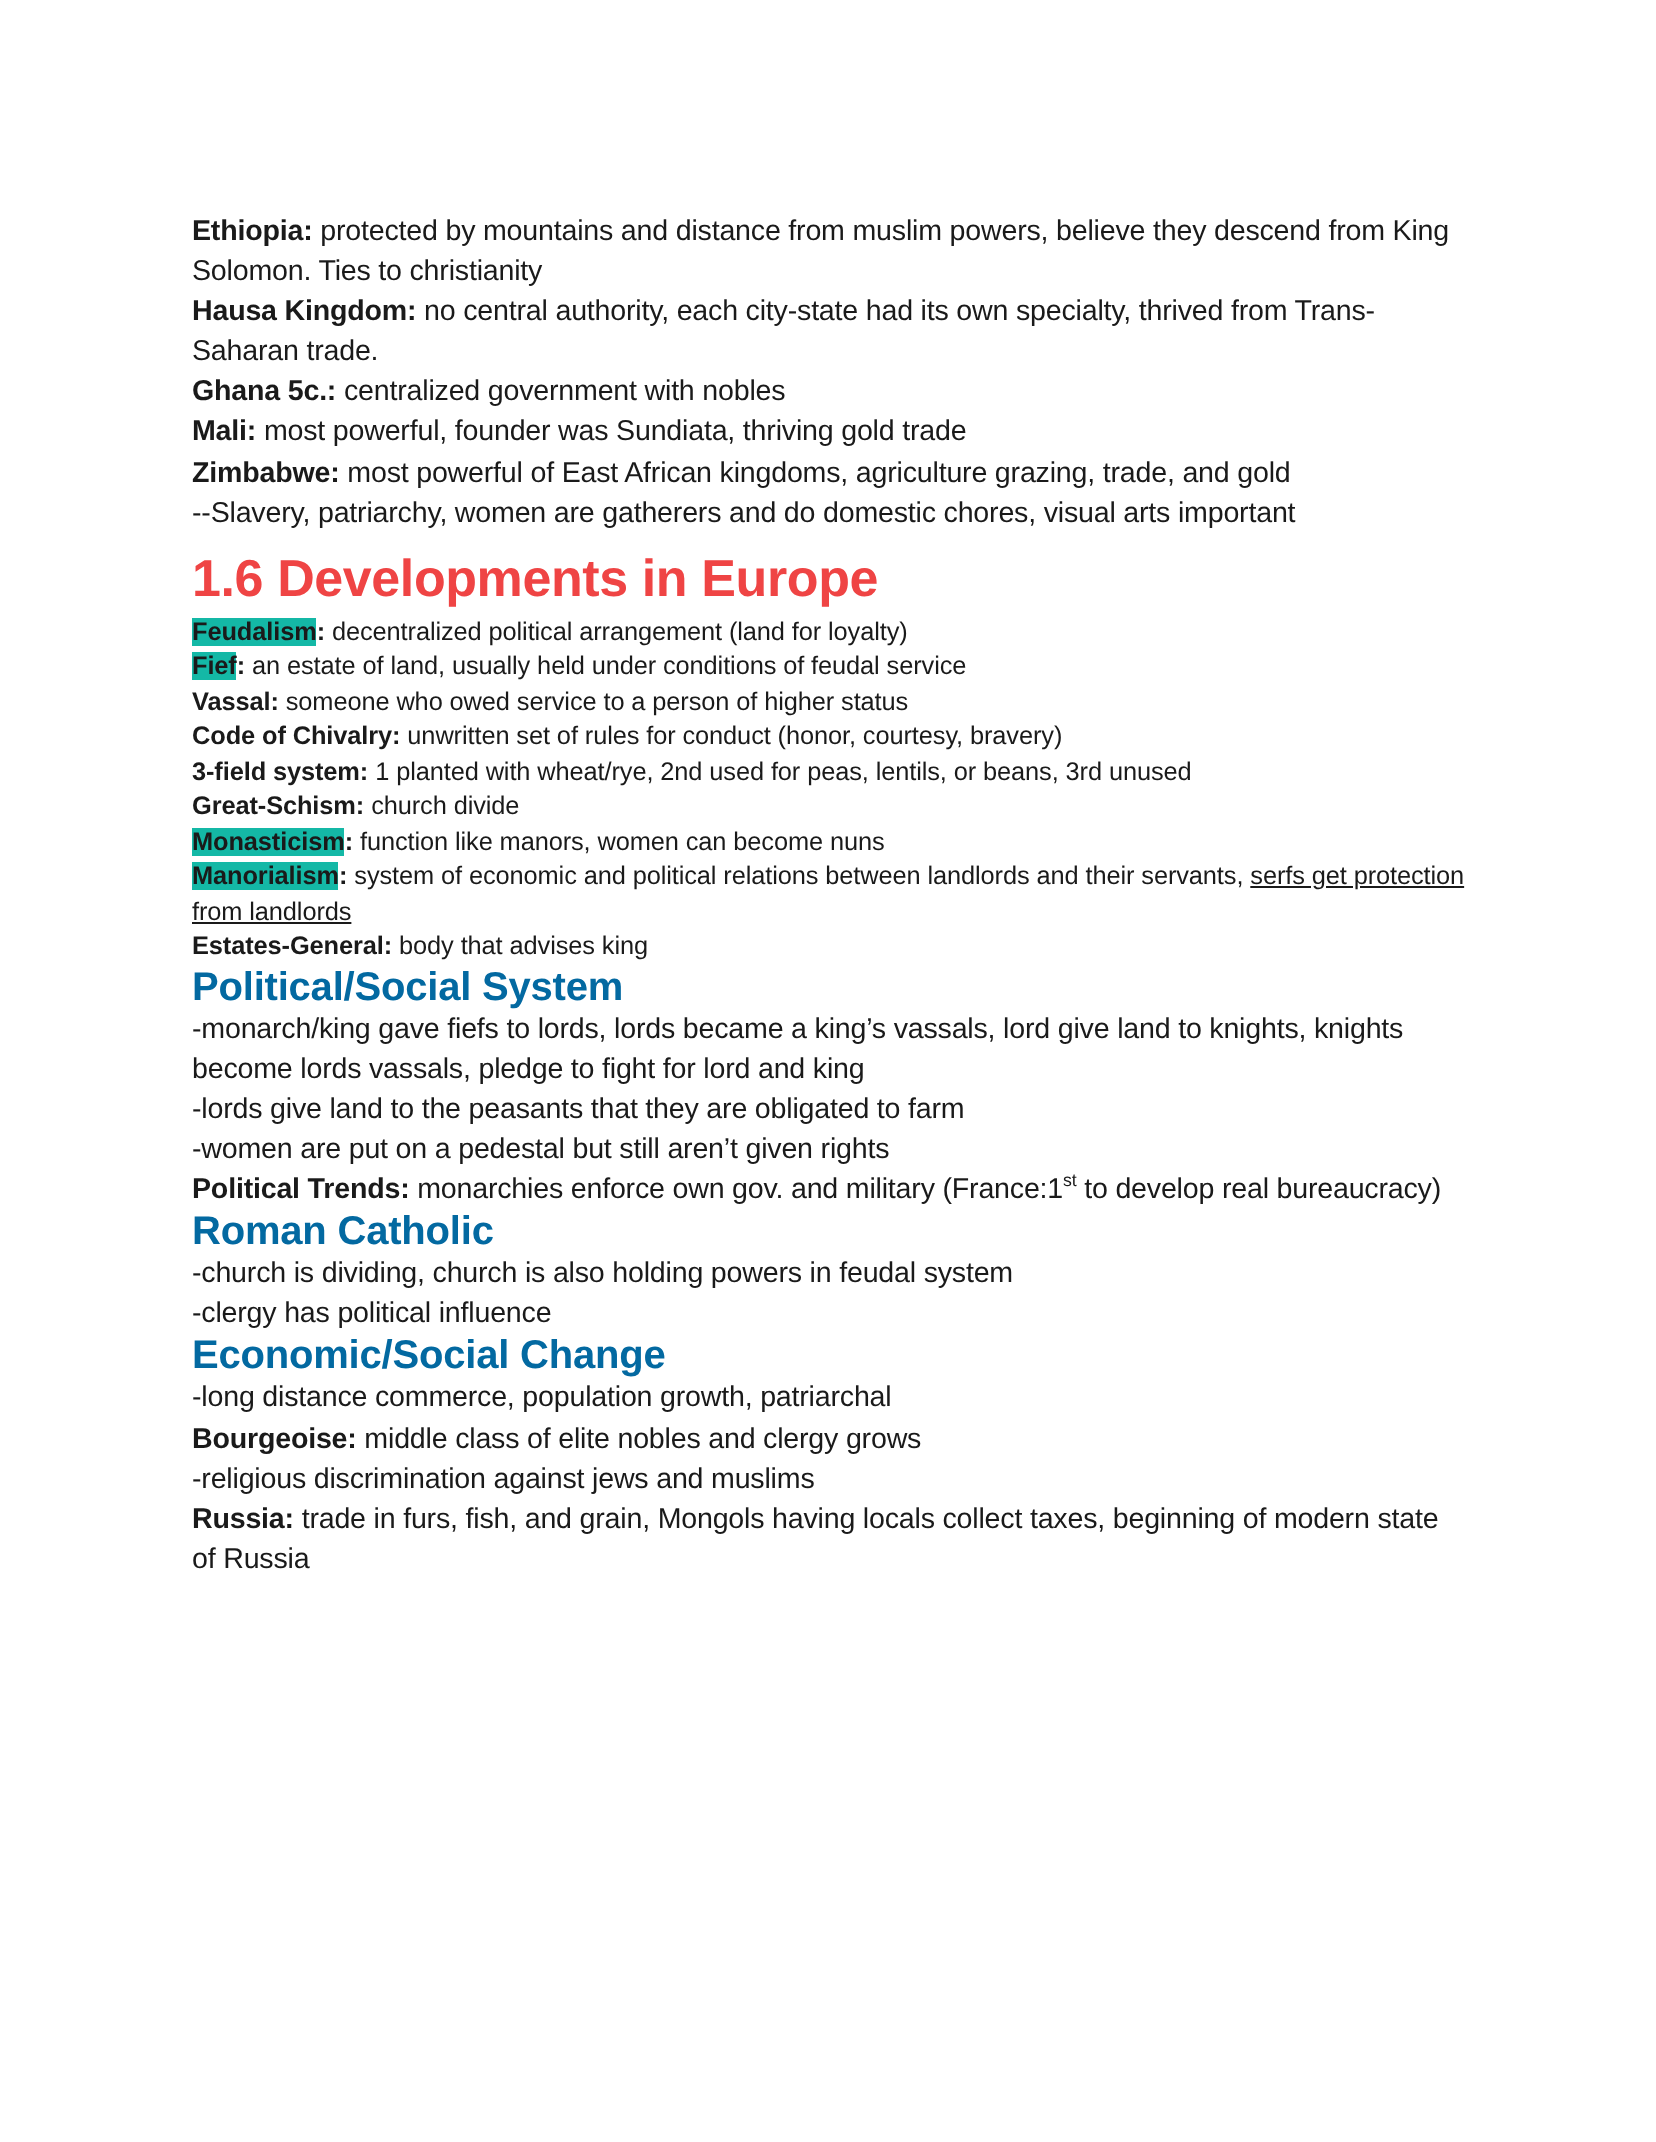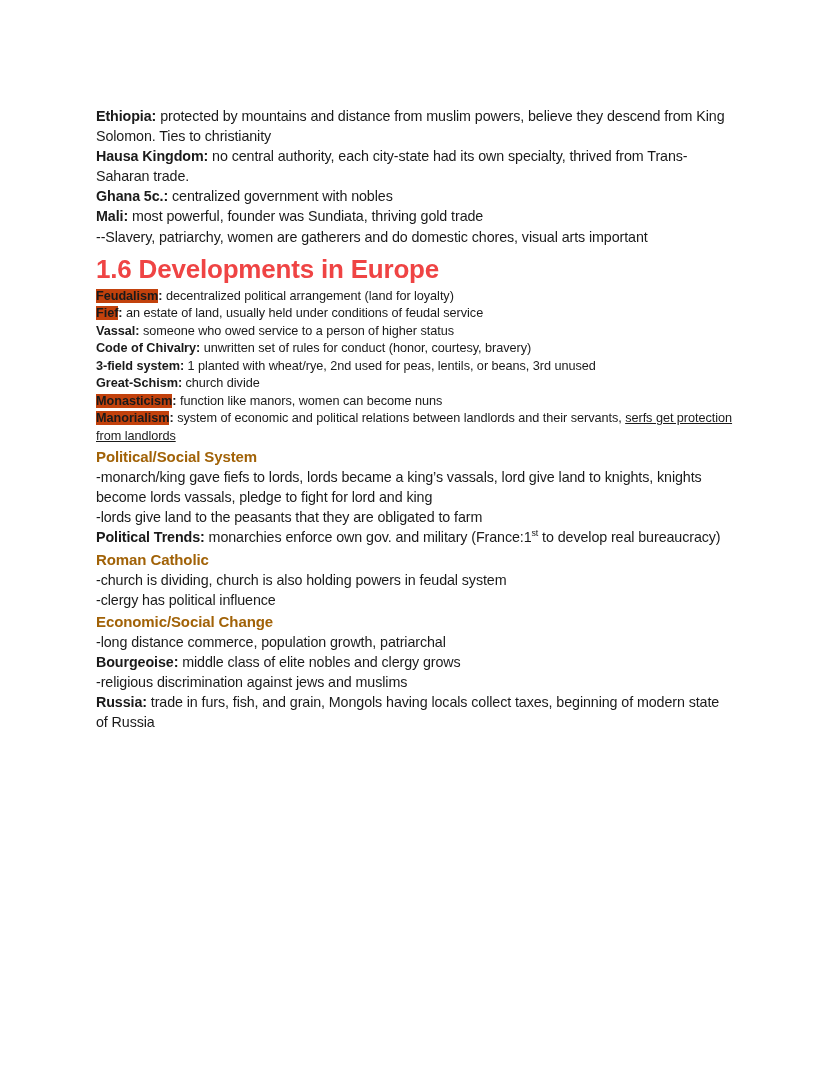--- a/index.html
+++ b/index.html
@@ -47,44 +47,44 @@
     font-size: 12.7px;
     line-height: 17.5px;
     margin: 0;
     color: #1a1a1a;
     letter-spacing: -0.05px;
   }
   .def .term {
     font-weight: bold;
   }
   .hl {
-    background-color: #c2410c;
+    background-color: #14b8a6;
   }
   .u {
     text-decoration: underline;
     text-underline-offset: 1px;
   }
 
   
   .section-heading {
     font-size: 26px;
     line-height: 32px;
     font-weight: bold;
     color: #ef4444;
     margin: 6px 0 3px 0;
     letter-spacing: -0.2px;
   }
 
   
   .subhead {
-    font-size: 15px;
+    font-size: 20px;
     line-height: 21px;
     font-weight: bold;
     margin: 1px 0 0 0;
-    color: #a16207;
+    color: #0369a1;
     letter-spacing: -0.1px;
   }
 
   sup {
     font-size: 0.62em;
     vertical-align: super;
     line-height: 0;
   }
 
   .block + .block { margin-top: 0; }
@@ -99,20 +99,21 @@
 
       <p class="para"><span class="term">Ethiopia:</span><span> protected by mountains and distance from muslim powers, believe they descend from King Solomon. Ties to christianity</span></p>
 
       <p class="para"><span class="term">Hausa Kingdom:</span><span> no central authority, each city-state had its own specialty, thrived from Trans-Saharan trade.</span></p>
 
 
       <p class="para"><span class="term">Ghana 5c.:</span><span> centralized government with nobles</span></p>
 
       <p class="para"><span class="term">Mali:</span><span> most powerful, founder was Sundiata, thriving gold trade</span></p>
 
+      <p class="para"><span class="term">Zimbabwe:</span><span> most powerful of East African kingdoms, agriculture grazing, trade, and gold</span></p>
 
       <p class="para">--Slavery, patriarchy, women are gatherers and do domestic chores, visual arts important</p>
     </div>
 
     <h2 class="section-heading">1.6 Developments in Europe</h2>
 
     <div class="block">
 
       <p class="def"><span class="term hl">Feudalism</span><span class="term">:</span><span> decentralized political arrangement (land for loyalty)</span></p>
 
@@ -123,27 +124,29 @@
       <p class="def"><span class="term">Code of Chivalry</span><span class="term">:</span><span> unwritten set of rules for conduct (honor, courtesy, bravery)</span></p>
 
       <p class="def"><span class="term">3-field system</span><span class="term">:</span><span> 1 planted with wheat/rye, 2nd used for peas, lentils, or beans, 3rd unused</span></p>
 
       <p class="def"><span class="term">Great-Schism</span><span class="term">:</span><span> church divide</span></p>
 
       <p class="def"><span class="term hl">Monasticism</span><span class="term">:</span><span> function like manors, women can become nuns</span></p>
 
       <p class="def"><span class="term hl">Manorialism</span><span class="term">:</span><span> system of economic and political relations between landlords and their servants, </span><span class="u">serfs get protection from landlords</span></p>
 
+      <p class="def"><span class="term">Estates-General</span><span class="term">:</span><span> body that advises king</span></p>
     </div>
 
     <div class="block">
       <h3 class="subhead">Political/Social System</h3>
 
       <p class="para">-monarch/king gave fiefs to lords, lords became a king’s vassals, lord give land to knights, knights become lords vassals, pledge to fight for lord and king</p>
       <p class="para">-lords give land to the peasants that they are obligated to farm</p>
+      <p class="para">-women are put on a pedestal but still aren’t given rights</p>
 
       <p class="para"><span class="term">Political Trends:</span><span> monarchies enforce own gov. and  military (France:1</span><sup>st</sup><span> to develop real bureaucracy)</span></p>
 
     </div>
 
     <div class="block">
       <h3 class="subhead">Roman Catholic</h3>
 
       <p class="para">-church is dividing, church is also holding powers in feudal system</p>
       <p class="para">-clergy has political influence</p>

